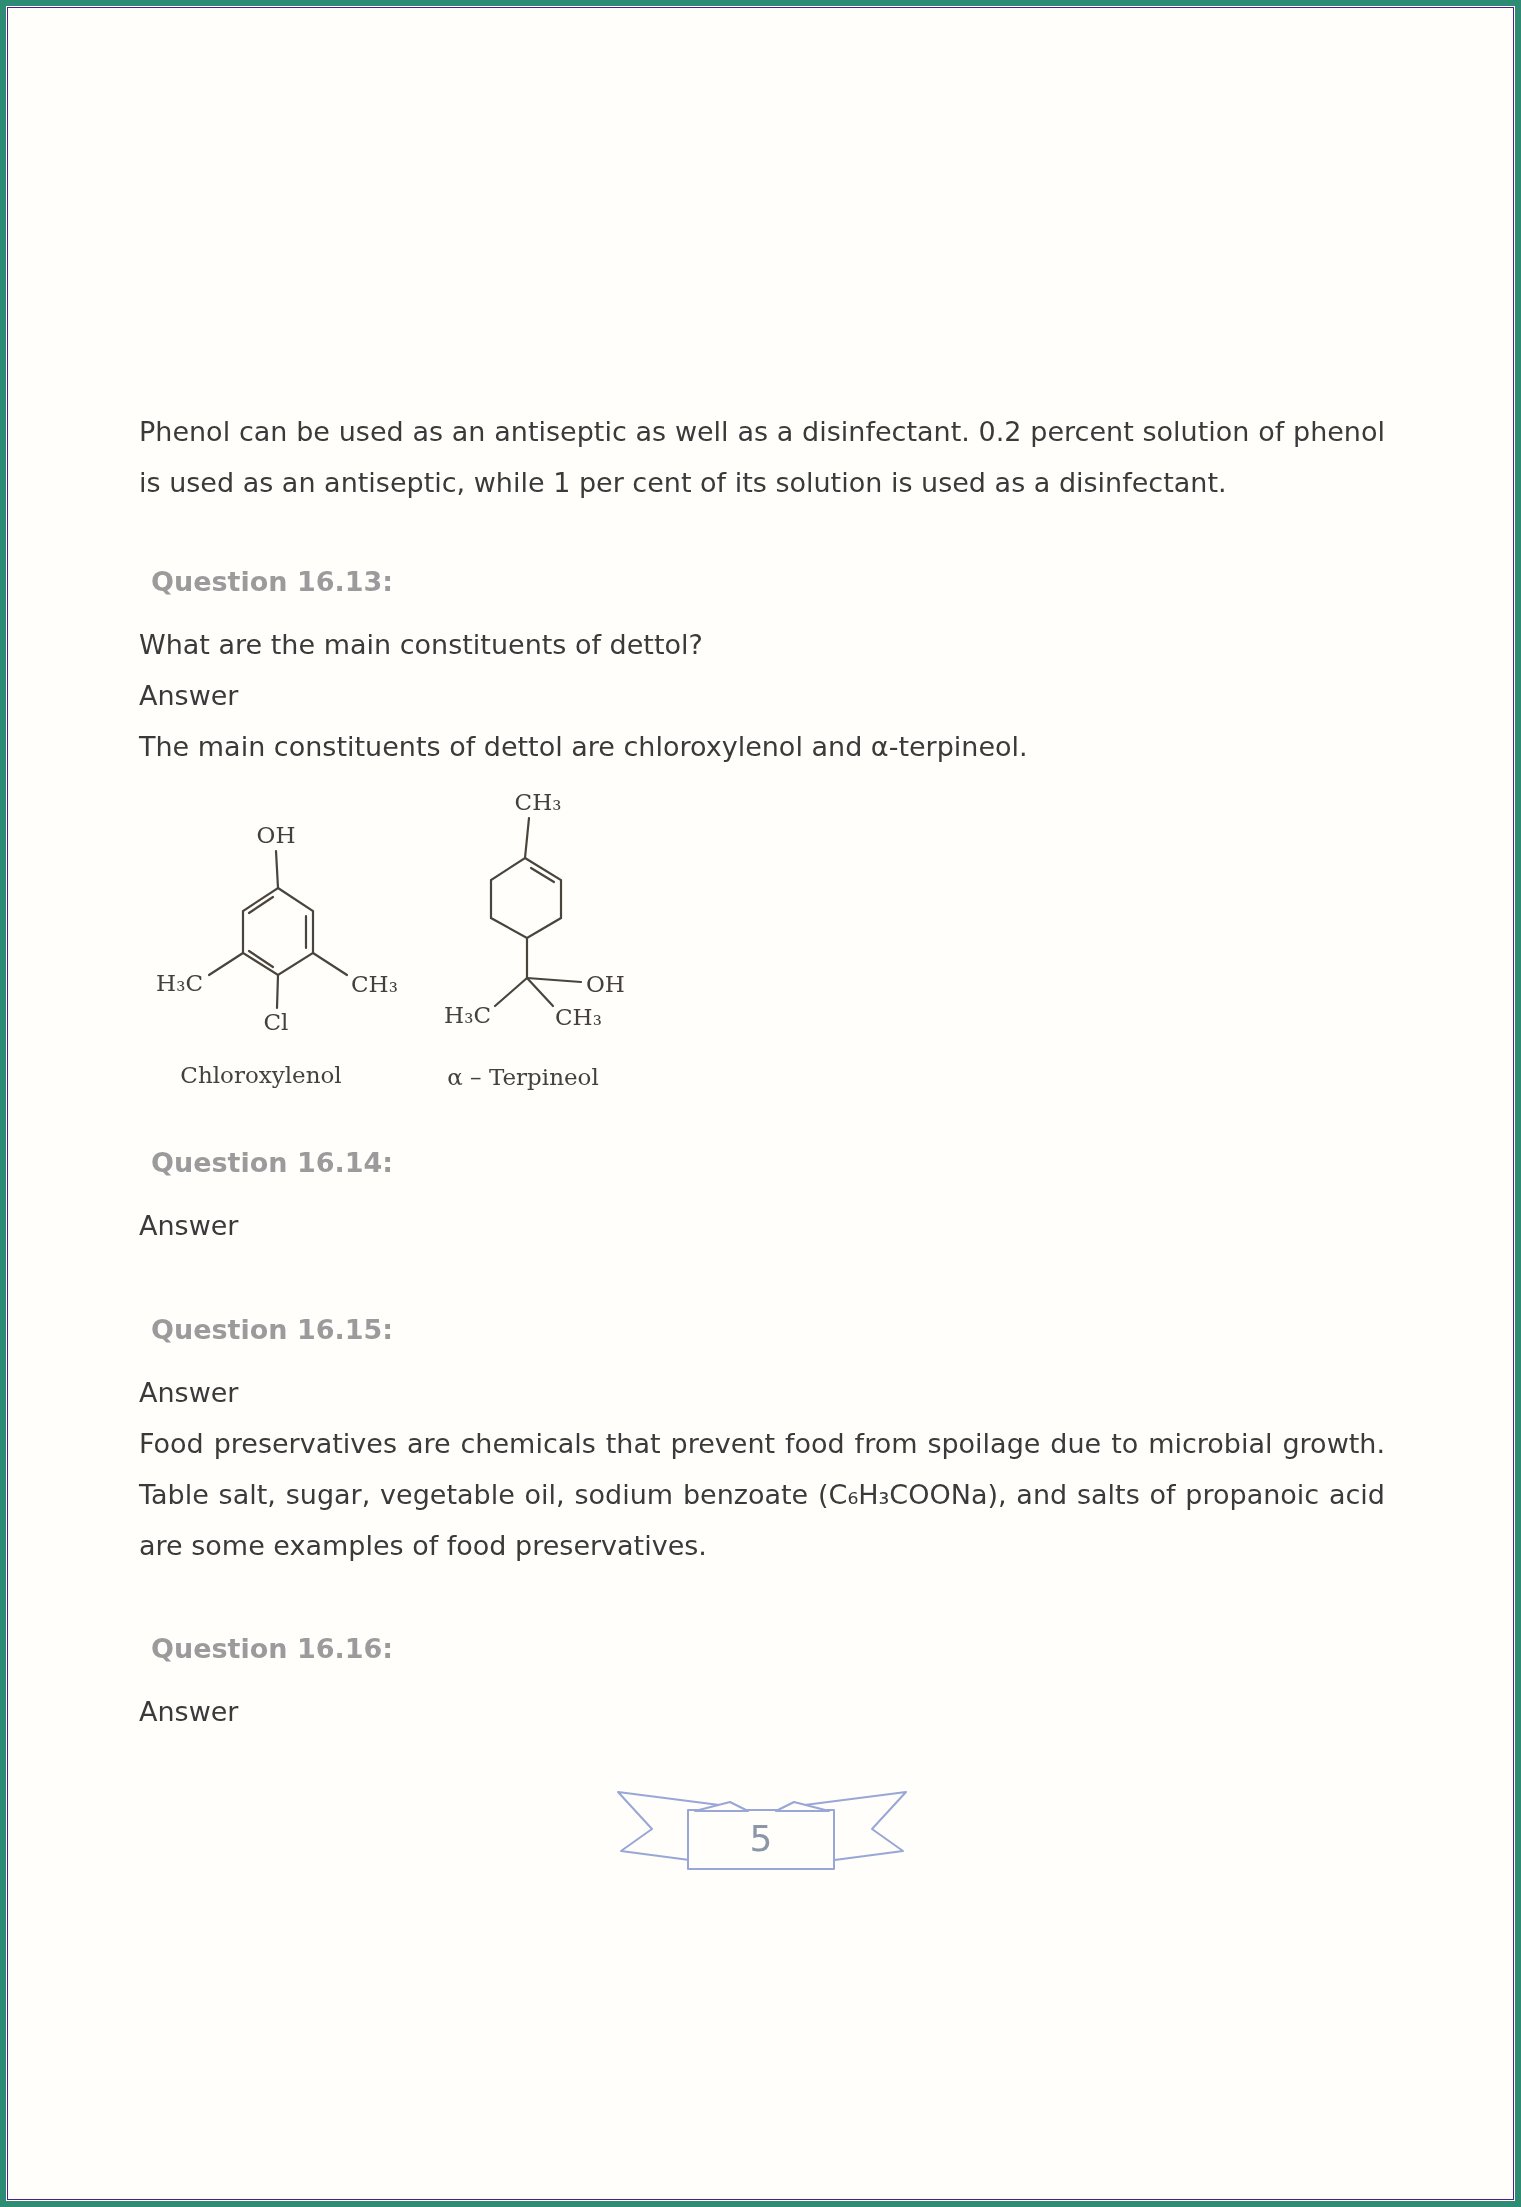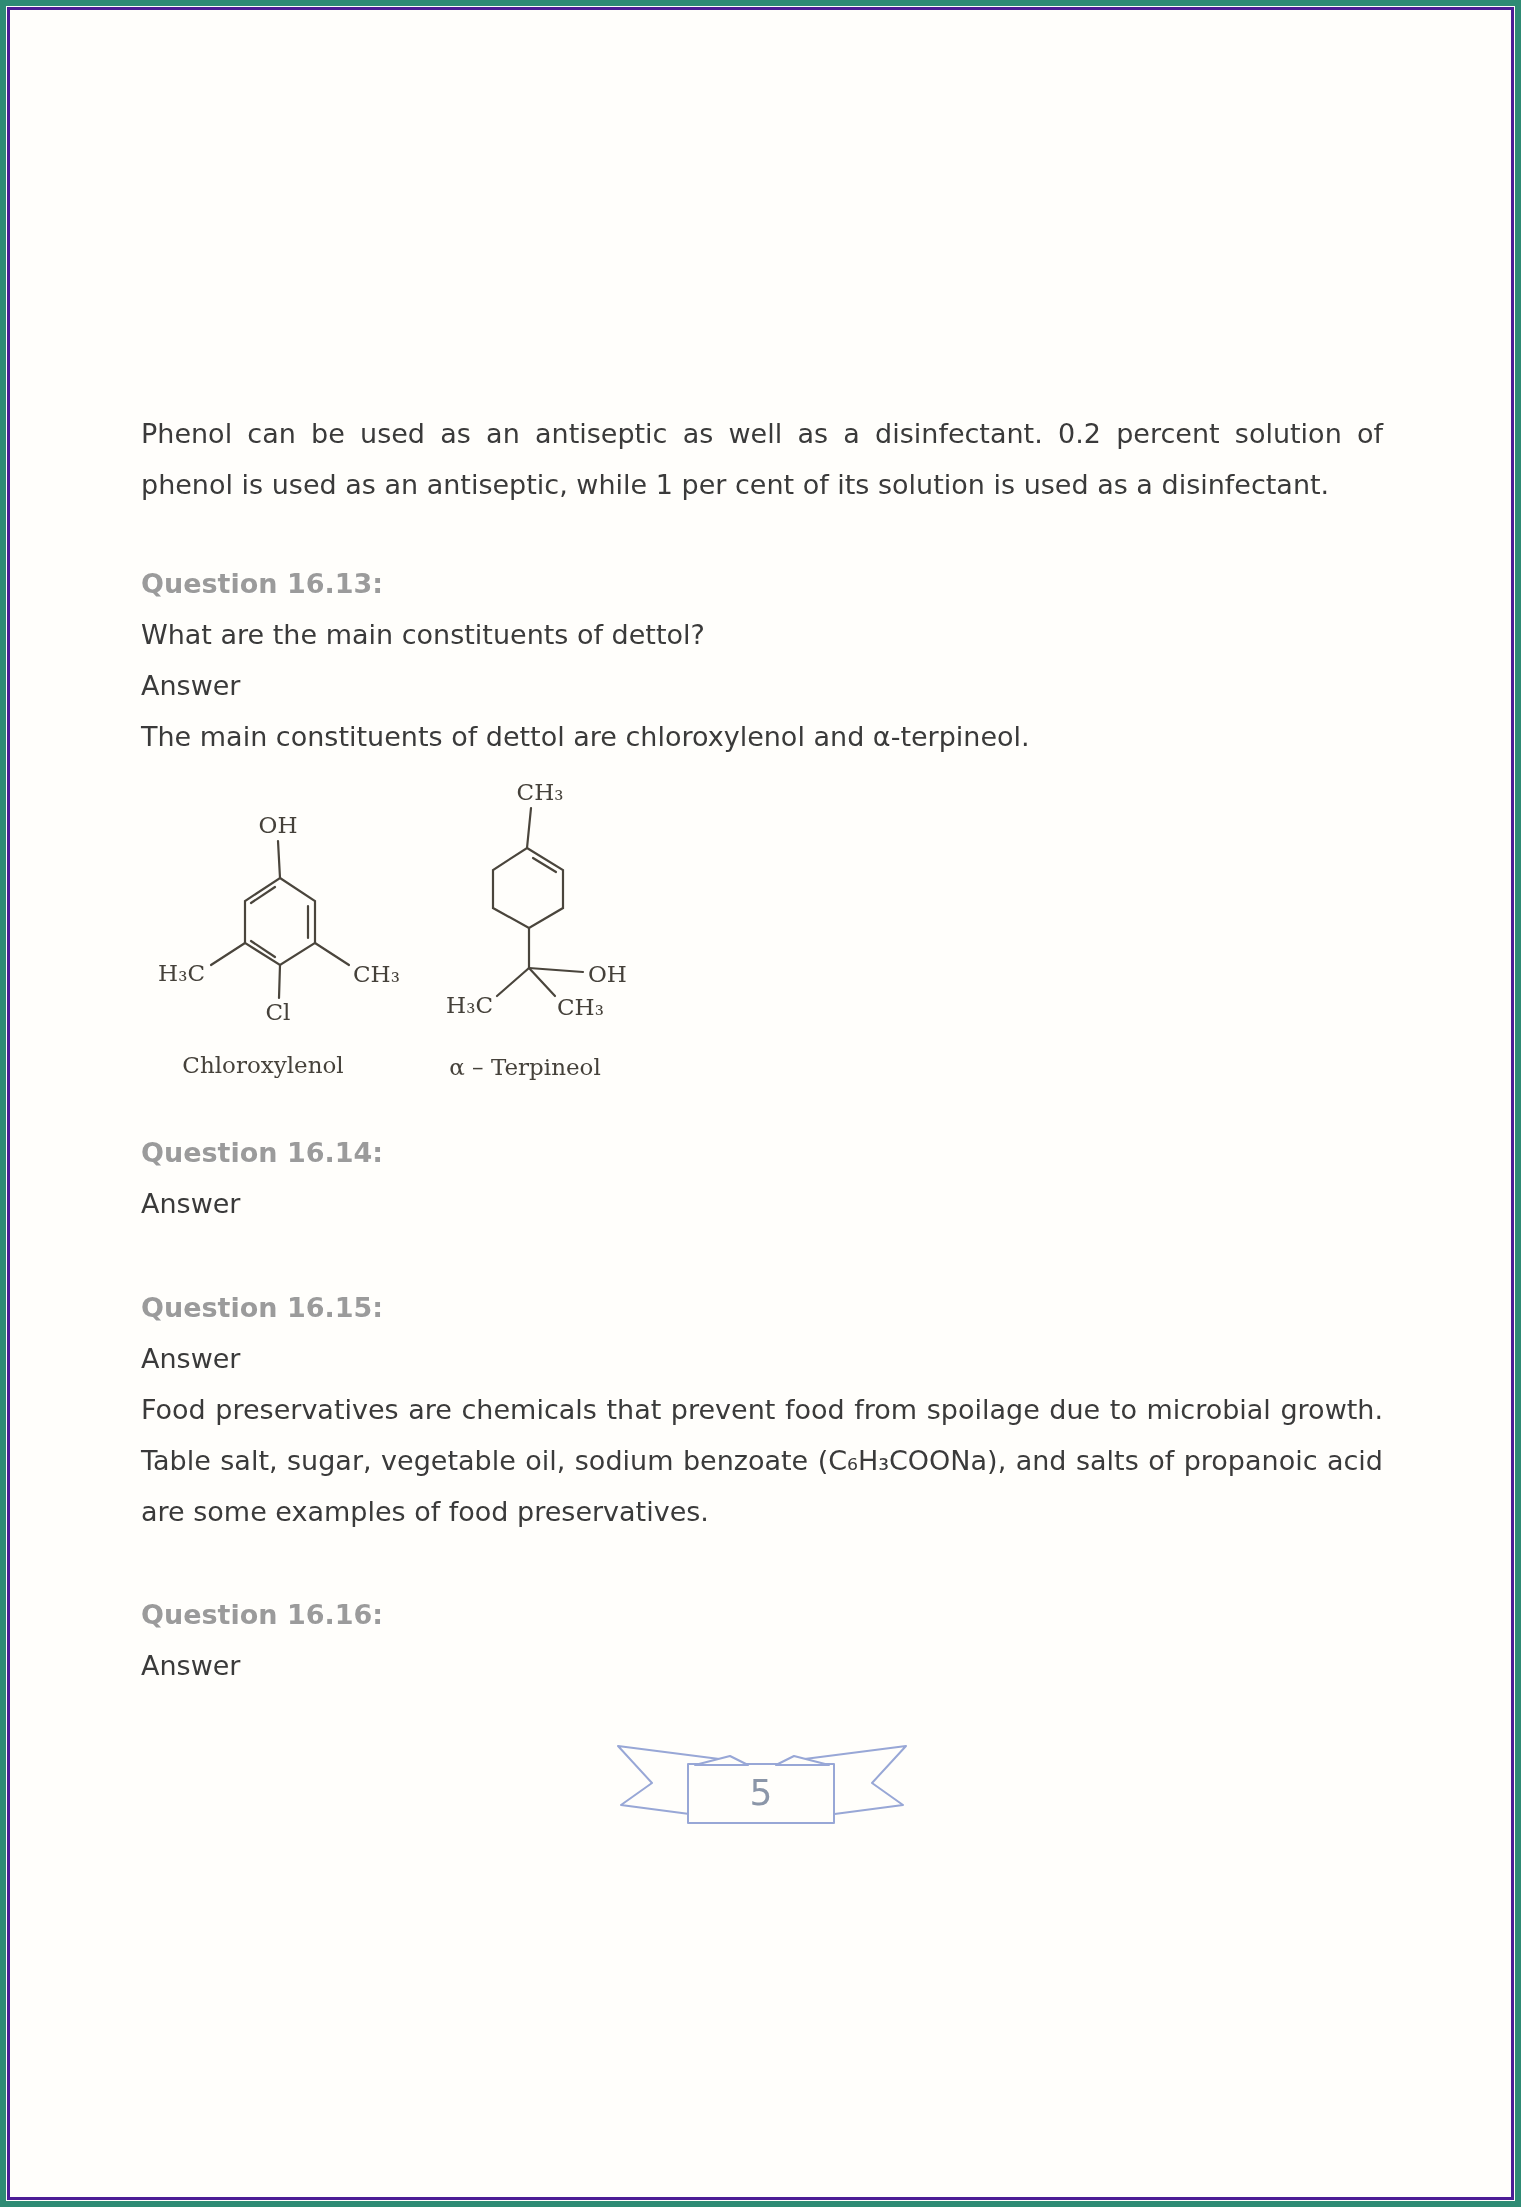--- a/index.html
+++ b/index.html
@@ -6,36 +6,36 @@
   .page{
     width:1521px;height:2207px;
     box-sizing:border-box;
     background:#fffefb;
     border:6px solid #2e8b74;
     position:relative;
     font-family:"DejaVu Sans","Liberation Sans",sans-serif;
   }
   .inner{
     position:absolute;inset:1px;
-    border:3px solid #4c1d95;
+    border:1px solid #4c1d95;
     box-sizing:border-box;
     overflow:hidden;
   }
   .content{
     box-sizing:border-box;
     padding:398px 128px 0 131px;
     font-size:27px;
     line-height:51px;
     color:#3a3a3a;
   }
   p{margin:0;}
   .just{text-align:justify;}
   .q-heading{
     font-size:27px;line-height:51px;font-weight:bold;
-    color:#9b9b9b;margin:0;
+    color:#9b9b9b;margin:12px;
     text-shadow:1px 1px 0 #ffffff;
   }
   .mt-q13{margin-top:48px;}
   .mt-q14{margin-top:27px;}
   .mt-q15{margin-top:53px;}
   .mt-q16{margin-top:52px;}
   .figure{margin-top:8px;margin-left:-16px;height:330px;}
   .figure svg text{
     font-family:"DejaVu Serif","Liberation Serif",serif;
     fill:#45413a;

